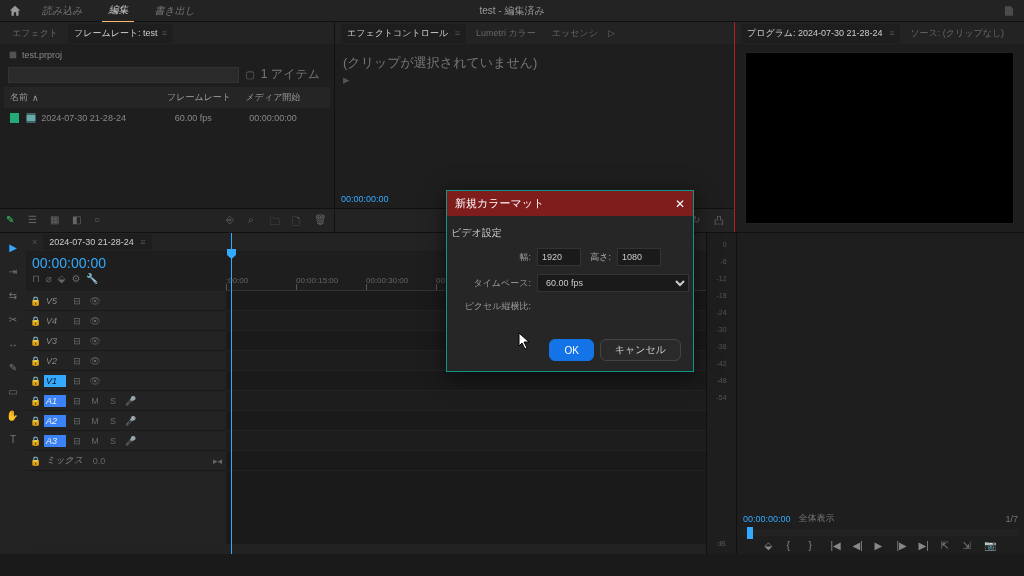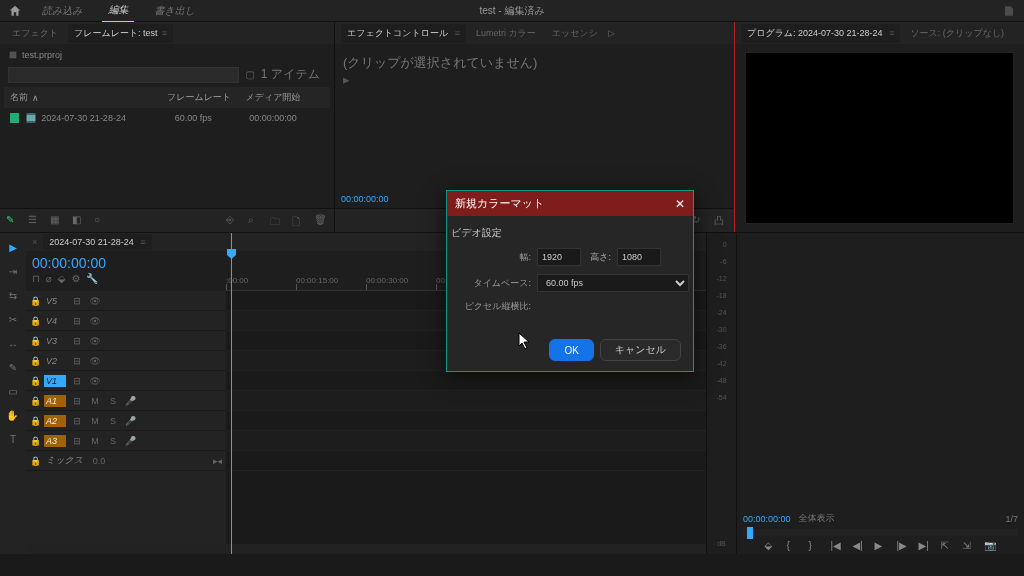--- a/index.html
+++ b/index.html
@@ -73,21 +73,21 @@
 .playhead { position:absolute; left:205px; top:0; bottom:0; width:1px; background:#3af; z-index:5; }
 .playhead::before { content:""; position:absolute; top:16px; left:-4px; width:9px; height:10px; background:#3af; clip-path:polygon(0 0,100% 0,100% 60%,50% 100%,0 60%); }
 
 .tracks { flex:1; overflow:hidden; display:flex; }
 .track-headers { width:200px; background:#232323; }
 .track-area { flex:1; background:#1a1a1a; position:relative; }
 .track { height:20px; display:flex; align-items:center; padding:0 4px; gap:4px; border-bottom:1px solid #1a1a1a; font-size:9px; }
 .track .lock { width:10px; color:#555; }
 .track .label { width:22px; text-align:left; padding:1px 2px; color:#888;font-style:italic; }
 .track .label.v-on { background:#3af; color:#111; }
-.track .label.a-on { background:#a16207; color:#eee; }
+.track .label.a-on { background:#3b82f6; color:#eee; }
 .track .btn { width:14px; color:#666; text-align:center; }
 .track-lane { height:20px; border-bottom:1px solid #222; }
 .track-lane.alt { background:#1d1d1d; }
 .tl-scrollbar { height:10px; background:#222; }
 
 .meters { width:30px; background:#1e1e1e; border-left:1px solid #111; display:flex; flex-direction:column; align-items:center; padding:4px 2px; font-size:7px; color:#555; }
 .meters .scale { display:flex; flex-direction:column; gap:10px; align-items:flex-end; flex:1; padding-top:4px; }
 .meters .db { height:10px; }
 
 

